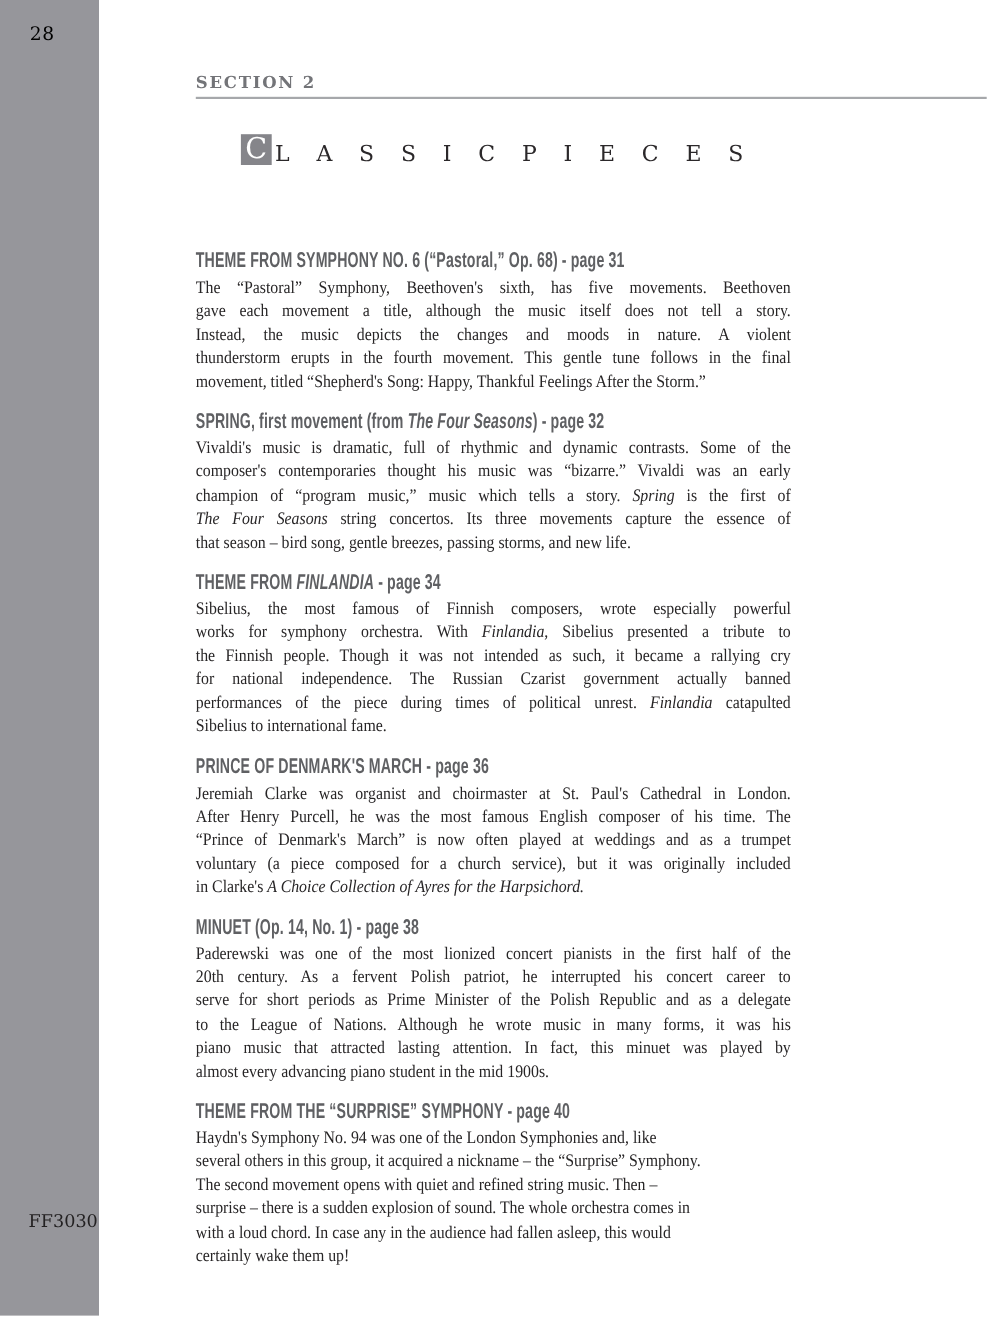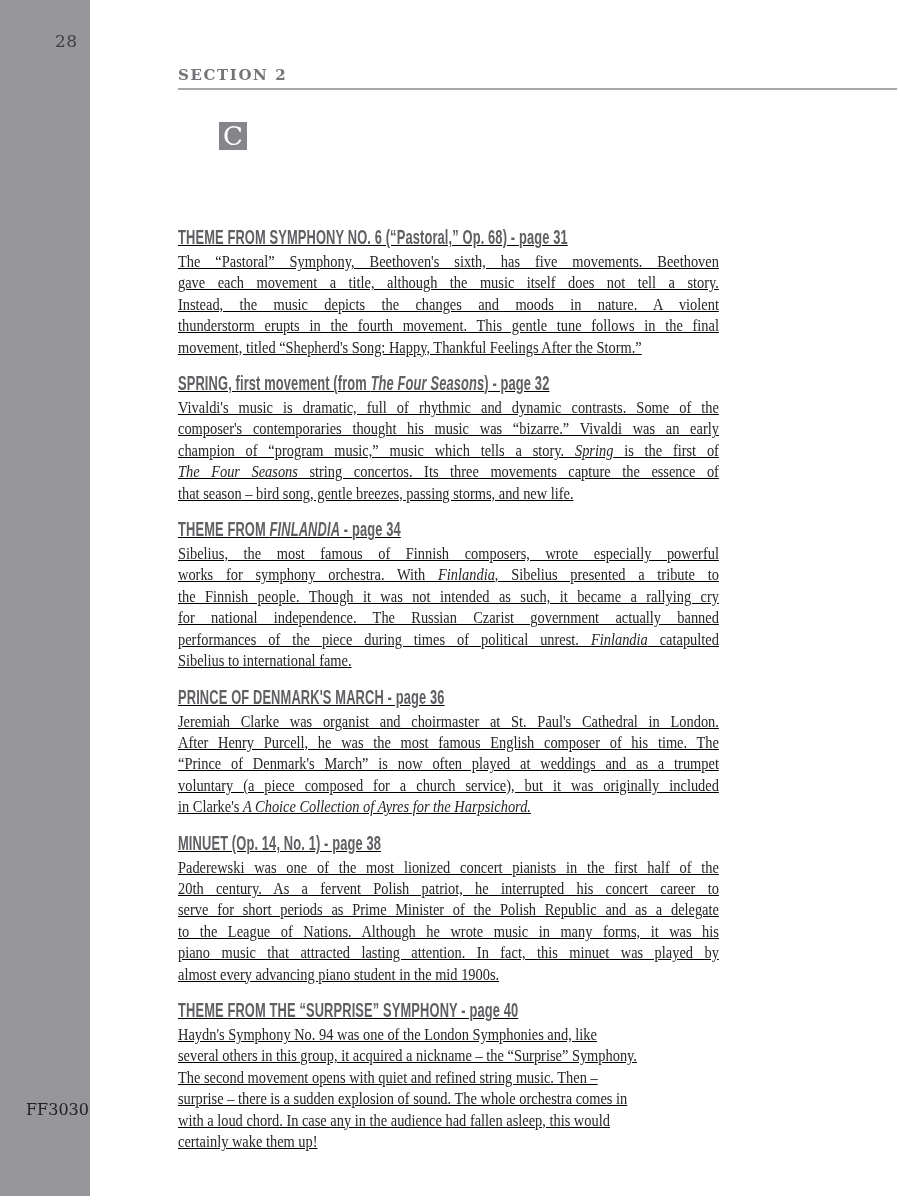--- a/index.html
+++ b/index.html
@@ -1,39 +1,39 @@
 <!DOCTYPE html>
 <html><head>
 <meta charset="utf-8">
 <style>
   html,body{margin:0;padding:0;}
   body{
     width:900px;height:1200px;position:relative;background:#ffffff;
     overflow:hidden;font-family:"DejaVu Serif", serif;
   }
   .gray-band{position:absolute;left:0;top:0;width:90px;height:1196px;background:#96969b;}
-  .page-number{position:absolute;left:27px;top:31px;font-size:17px;color:#404040;letter-spacing:0.5px;margin-left:28px;}
+  .page-number{position:absolute;left:27px;top:21px;font-size:17px;color:#000000;letter-spacing:0.5px;}
   .footer-code{position:absolute;left:26px;top:1100px;font-size:16px;color:#232122;}
   .content{position:absolute;left:178px;top:0;width:719px;height:1040px;}
   .section-label{
     position:absolute;left:0;top:66px;font-weight:bold;font-size:15px;
     letter-spacing:1.6px;color:#737478;
   }
   .section-rule{position:absolute;left:0;top:88px;width:719px;height:2px;background:#a6a8ab;}
   .title-block{position:absolute;left:41px;top:122px;color:#2b282a;}
   .title-row1{display:flex;align-items:flex-end;}
   .dropcap-box{
     width:28px;height:28px;background:#85858a;color:#ffffff;
     font-size:26px;line-height:29px;text-align:center;flex:0 0 auto;
   }
   .title-caps1{font-size:20px;letter-spacing:5px;word-spacing:8px;line-height:22px;margin-left:3px;white-space:nowrap;}
   .title-caps2{font-size:20px;letter-spacing:5px;word-spacing:8px;line-height:26px;margin-left:33px;margin-top:3px;white-space:nowrap;}
   .title-sub{font-size:15px;line-height:19px;margin-left:33px;margin-top:2px;white-space:nowrap;}
   .entries{position:absolute;left:0;top:227px;width:610px;}
-  .entry{margin-bottom:15px;text-decoration:underline;}
+  .entry{margin-bottom:15px;}
   .entry-heading{
     font-family:"Liberation Sans", sans-serif;font-weight:bold;font-size:19.5px;
     line-height:20px;color:#5f6063;letter-spacing:0.2px;white-space:nowrap;
     transform:scaleX(0.66);transform-origin:0 0;margin-bottom:4px;
   }
   .entry-body{
     font-family:"Liberation Serif", serif;font-size:16px;line-height:21.4px;
     color:#272526;width:601px;transform:scaleX(0.9);transform-origin:0 0;
   }
   .body-line{text-align:left;white-space:nowrap;}
@@ -48,20 +48,21 @@
   <div class="footer-code">FF3030</div>
 </div>
 
 <div class="content">
   <div class="section-label">SECTION 2</div>
   <div class="section-rule"></div>
 
   <div class="title-block">
     <div class="title-row1">
       <div class="dropcap-box">C</div>
+      <div class="title-caps1">L A S S I C   P I E C E S</div>
     </div>
   </div>
 
   <div class="entries">
       <div class="entry">
         <div class="entry-heading"><span>THEME FROM SYMPHONY NO. 6 (“Pastoral,” Op. 68) - page 31</span></div>
         <div class="entry-body">
           <div class="body-line stretch"><span>The “Pastoral” Symphony, Beethoven's sixth, has five movements. Beethoven</span></div>
           <div class="body-line stretch"><span>gave each movement a title, although the music itself does not tell a story.</span></div>
           <div class="body-line stretch"><span>Instead, the music depicts the changes and moods in nature. A violent</span></div>

